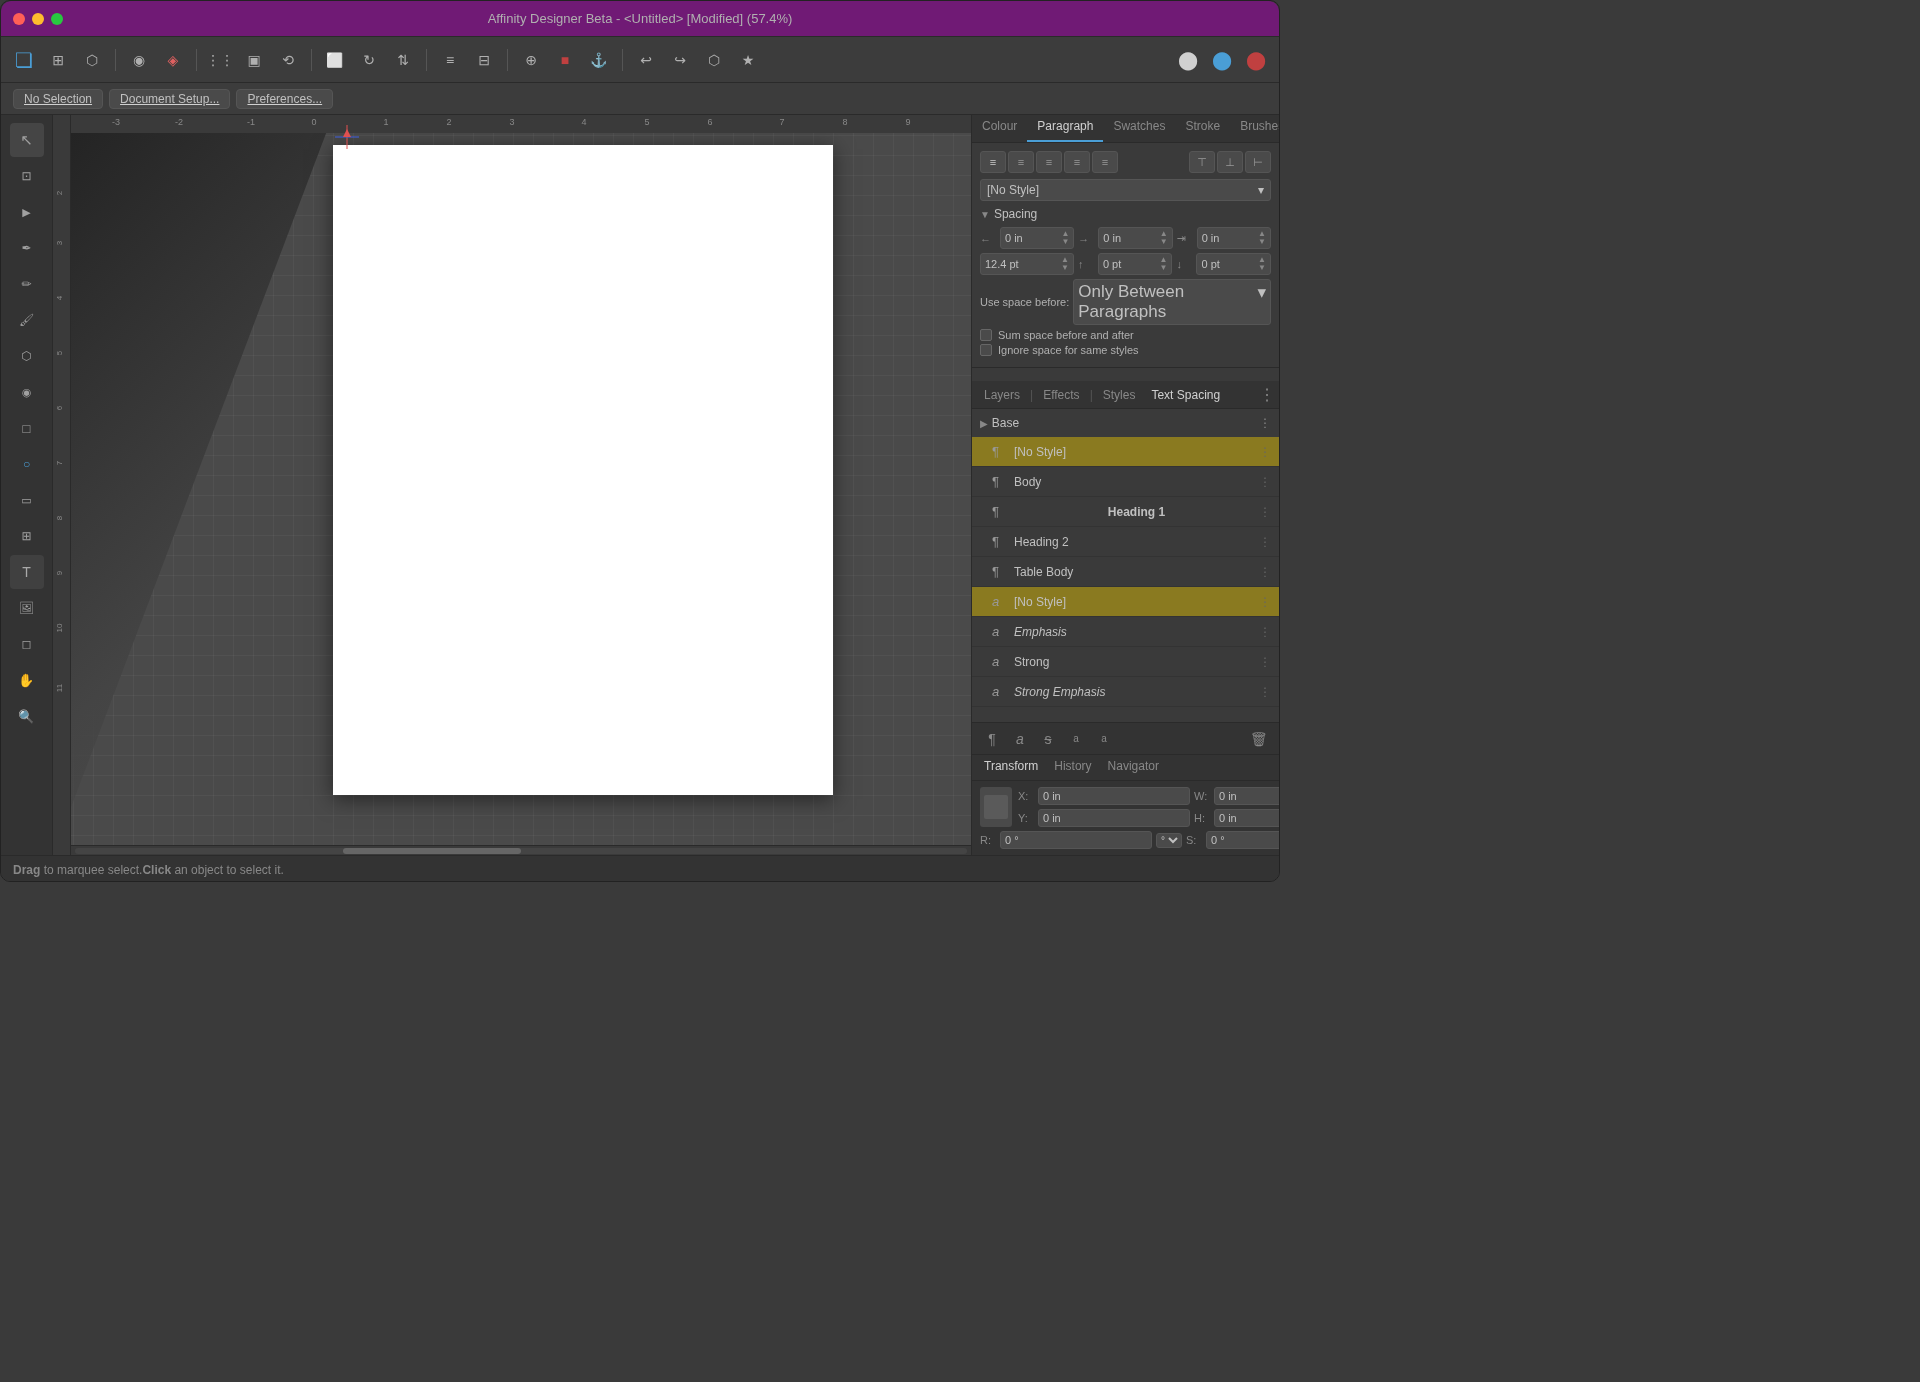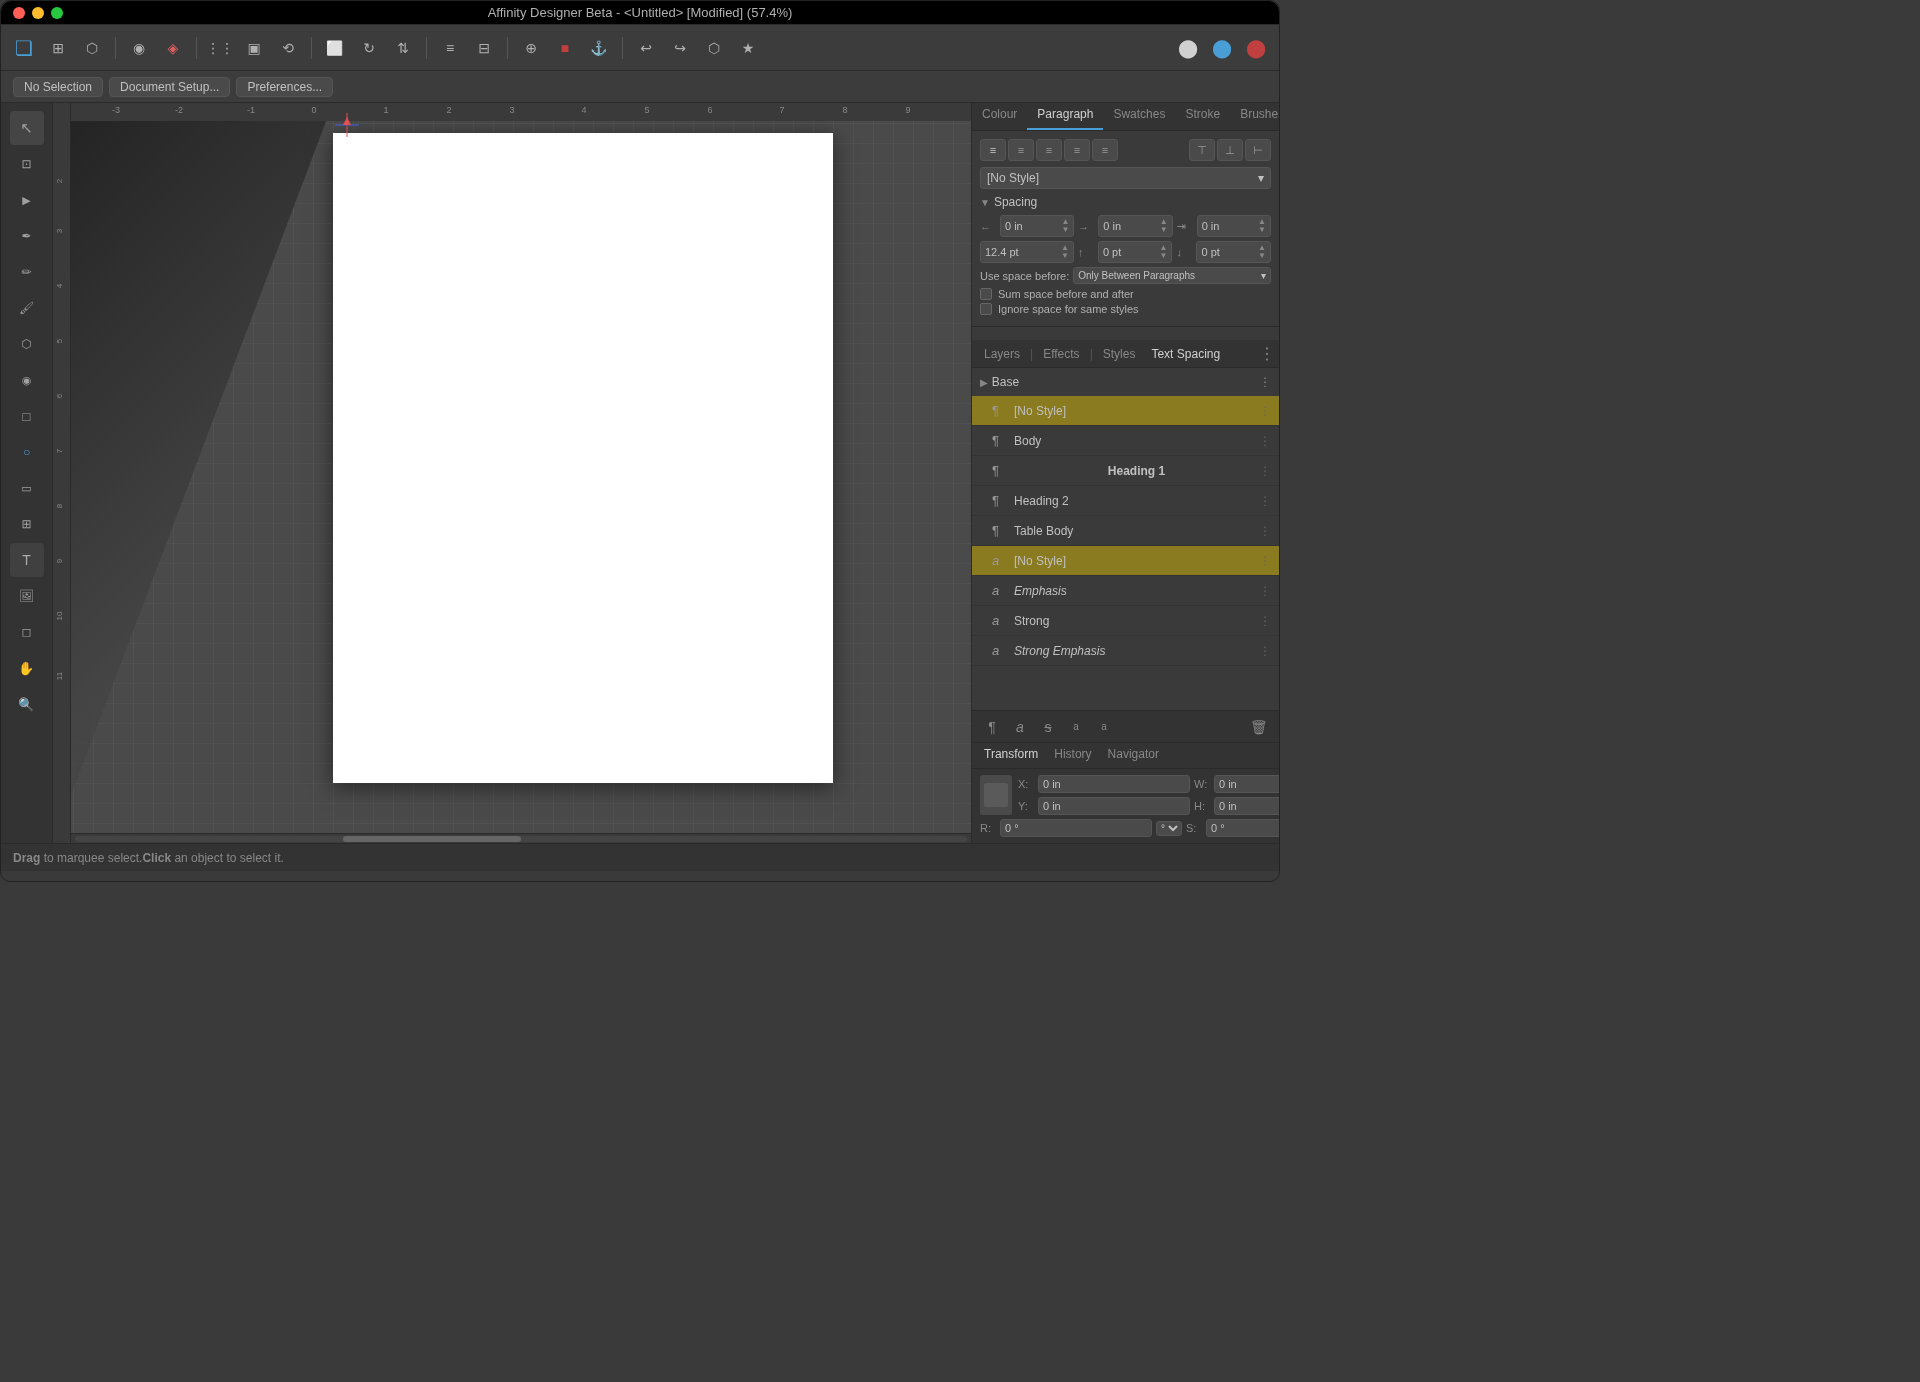--- a/index.html
+++ b/index.html
@@ -10,22 +10,22 @@
       color: #d0d0d0;
       width: 1280px;
       height: 882px;
       overflow: hidden;
       border-radius: 10px;
       border: 1px solid #222;
     }
 
     
     #titlebar {
-      background: #000000;
-      height: 24px;
+      background: #701a75;
+      height: 36px;
       display: flex;
       align-items: center;
       padding: 0 12px;
       border-bottom: 1px solid #2a2a2a;
       border-radius: 10px 10px 0 0;
       position: relative;
       text-align: center;
     }
     .traffic-lights {
       display: flex; gap: 7px;
@@ -62,20 +62,21 @@
     
     #optionbar {
       background: #3c3c3c;
       height: 32px;
       display: flex;
       align-items: center;
       padding: 0 12px;
       gap: 6px;
       border-bottom: 1px solid #2a2a2a;
       font-size: 12px;
+      text-decoration: underline;
     }
     .opt-btn {
       padding: 2px 10px;
       background: #4a4a4a;
       border: 1px solid #555;
       border-radius: 4px;
       color: #c0c0c0;
       cursor: pointer;
       font-size: 12px;
     }
@@ -293,21 +294,21 @@
       color: #b0b0b0;
     }
     .use-space-label { flex-shrink: 0; }
     .use-space-dropdown {
       flex: 1;
       background: #4a4a4a;
       border: 1px solid #555;
       border-radius: 3px;
       padding: 2px 4px;
       color: #c0c0c0;
-      font-size: 10px;
+      font-size: 17px;
       display: flex; align-items: flex-start; justify-content: space-between;
       cursor: pointer;
     }
 
     .checkbox-row {
       display: flex; align-items: center; gap: 6px;
       margin-bottom: 3px;
       font-size: 11px; color: #b0b0b0;
     }
     .checkbox {

